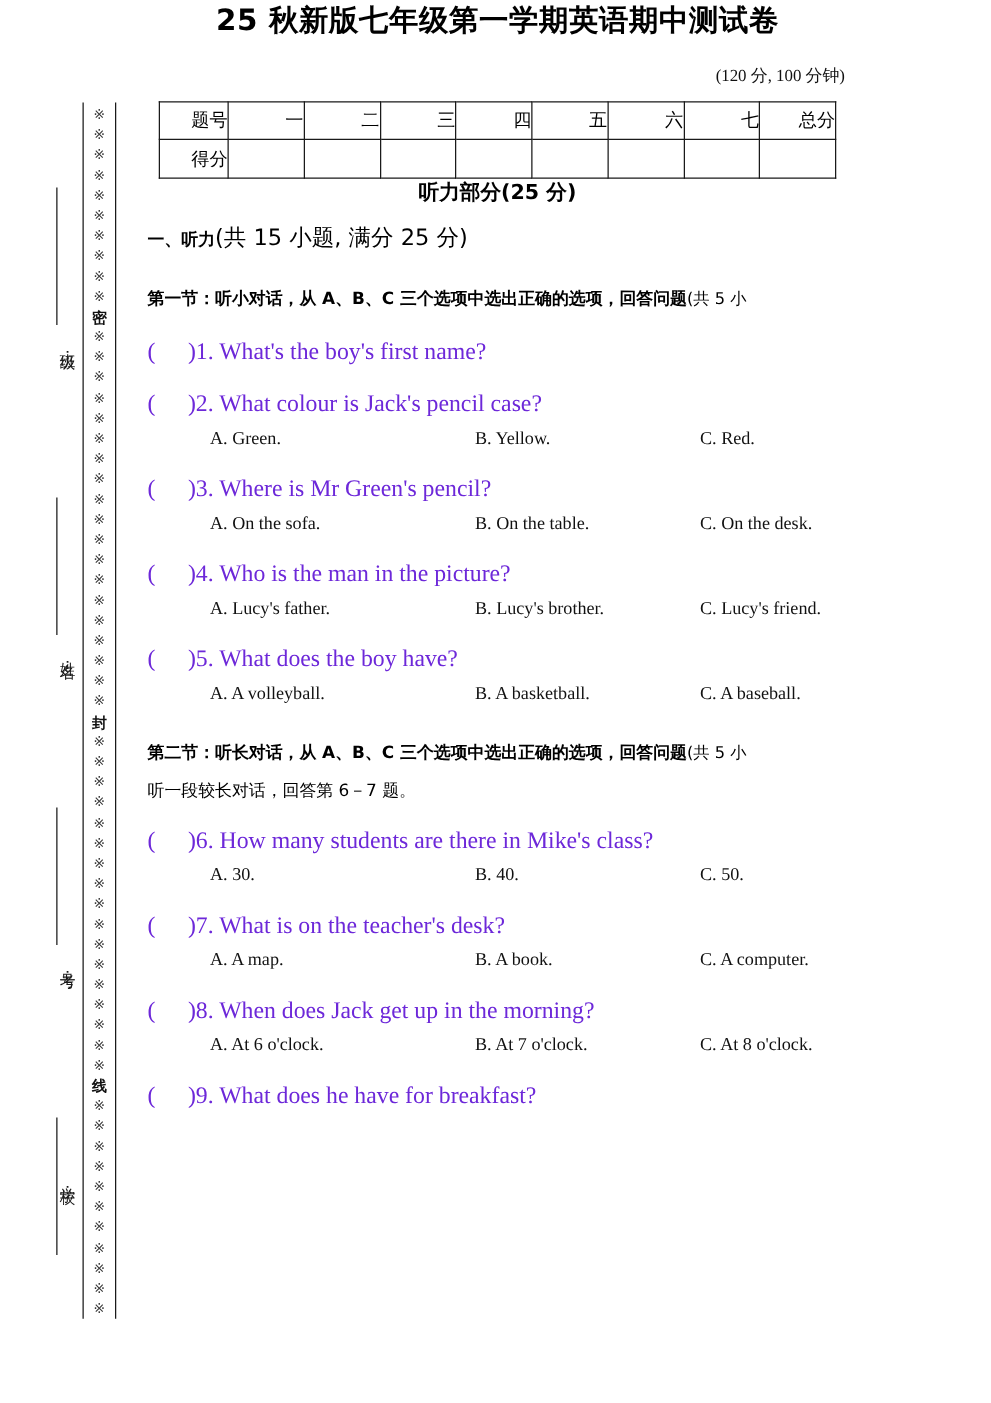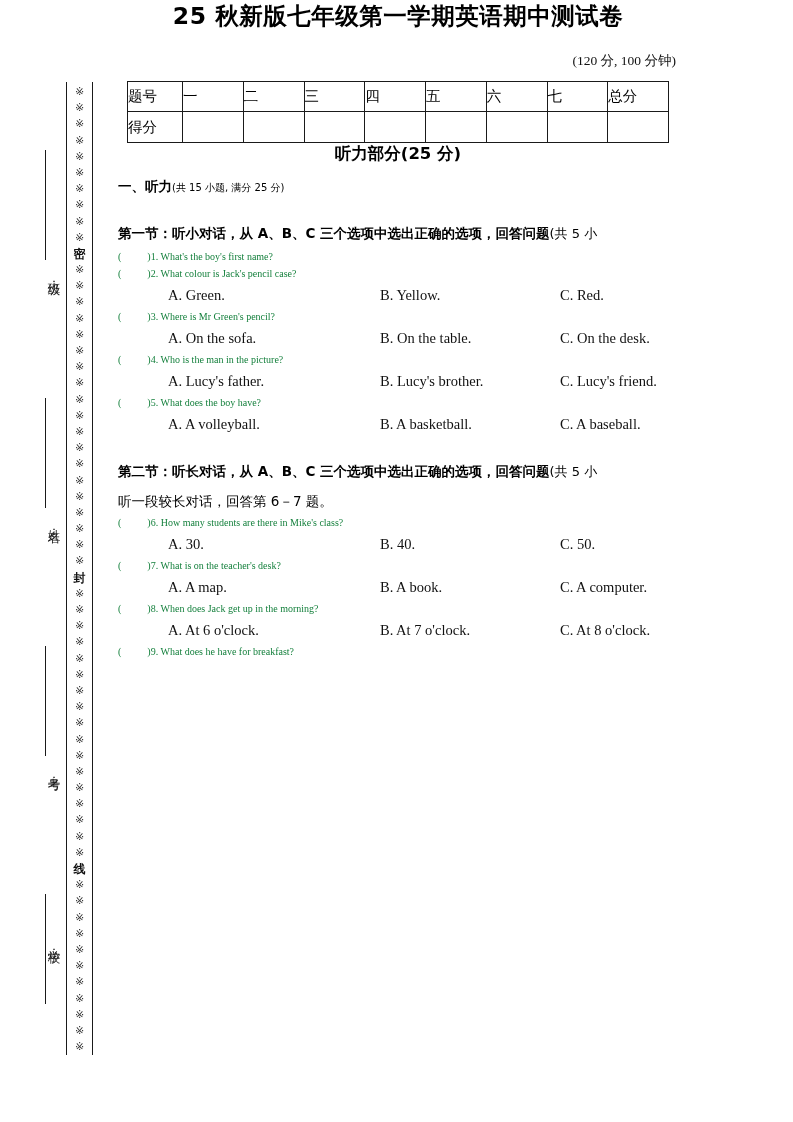--- a/index.html
+++ b/index.html
@@ -106,21 +106,21 @@
   
   #score-table-wrap { margin-top: 11px; padding-left: 9px; }
   table#score-table {
     border-collapse: collapse;
     table-layout: fixed;
     width: 542px;
   }
   #score-table td {
     border: 1px solid #1a1a1a;
     height: 30px;
-    text-align: left;
+    text-align: right;
     vertical-align: middle;
     font-family: "DejaVu Sans", sans-serif;
     font-size: 14.5px;
     color: #000;
     padding: 0;
   }
   #score-table td.rowhead { width: 55px; }
   #score-table tr.blank-row td { height: 31px; }
 
   
@@ -132,21 +132,21 @@
     color: #000;
   }
 
   .big-q {
     font-family: "DejaVu Sans", sans-serif;
     font-size: 13.5px;
     margin-top: 13px;
     color: #000;
   }
   .big-q b { font-weight: bold; }
-  .big-q .note { font-weight: normal; font-size: 10px; }
+  .big-q .note { font-weight: normal; font-size: 18px; }
 
   .subsection {
     font-family: "DejaVu Sans", sans-serif;
     font-size: 13.5px;
     font-weight: bold;
     margin-top: 27px;
     line-height: 1.62;
     color: #000;
     text-indent: 0;
   }
@@ -155,23 +155,23 @@
 
   .listen-note {
     font-family: "DejaVu Sans", sans-serif;
     font-size: 13.5px;
     margin-top: 10px;
     color: #000;
   }
 
   
   .q-line {
-    font-size: 10px;
-    margin-top: 6px;
-    color: #15803d;
+    font-size: 19px;
+    margin-top: 20px;
+    color: #6d28d9;
     white-space: nowrap;
   }
   .q-line .paren { letter-spacing: 0; }
   .q-line .blank { display: inline-block; width: 26px; }
 
   .opt-line {
     margin-top: 8px;
     font-size: 14.5px;
     color: #111;
     position: relative;

